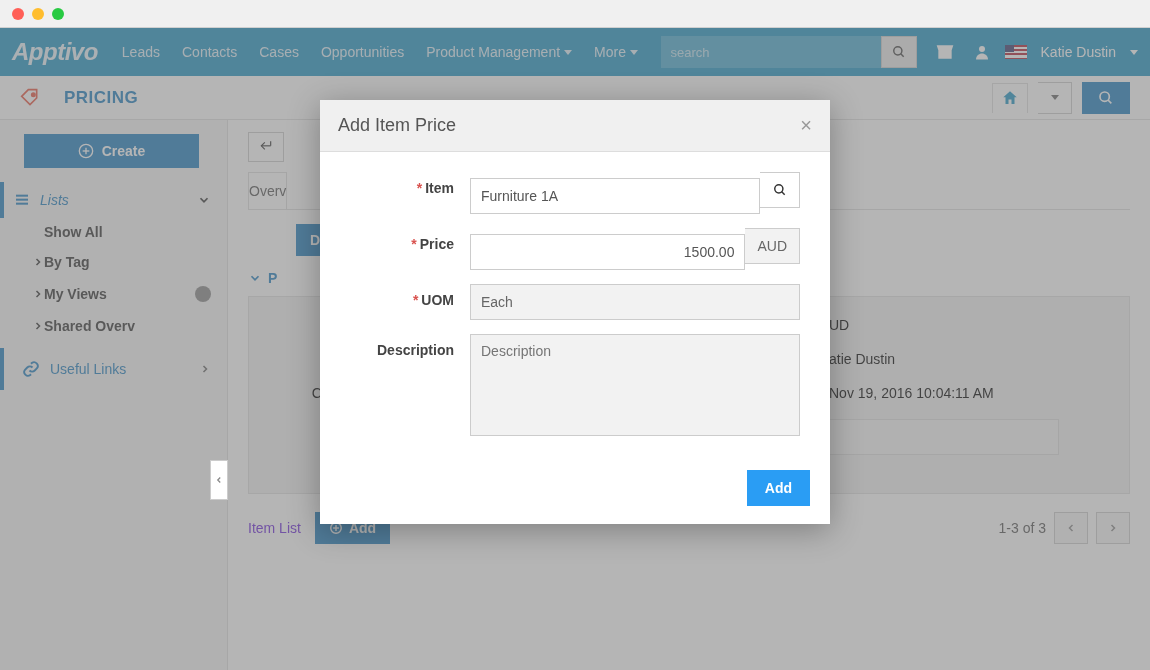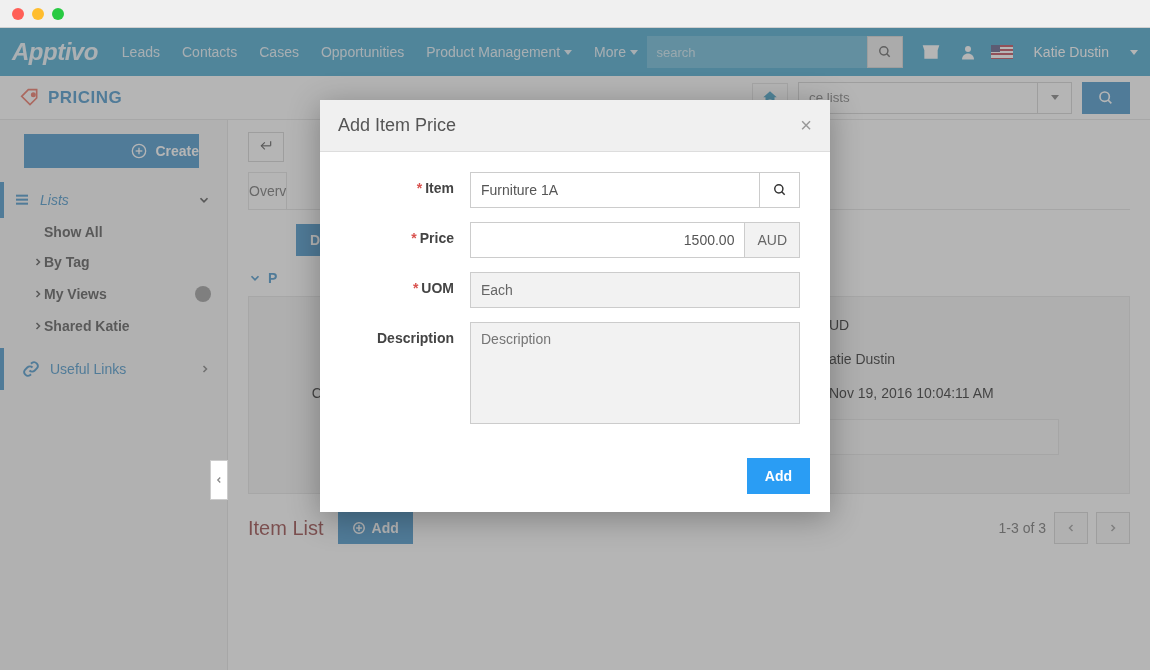--- a/index.html
+++ b/index.html
@@ -16,41 +16,41 @@
 .topnav { height: 48px; background: #1f94c4; display: flex; align-items: center; padding: 0 12px; color: #fff; }
 .logo { font-size: 24px; font-style: italic; font-weight: 600; letter-spacing: -0.5px; margin-right: 24px; color: #e8f4fa; }
 .nav-links { display: flex; gap: 22px; align-items: center; }
 .nav-link { color: #e0f0f8; font-size: 14px; cursor: pointer; display: flex; align-items: center; gap: 4px; }
 .nav-spacer { flex: 1; }
 .search-wrap { display: flex; }
 .search-input { width: 220px; height: 32px; background: #4aabd0; border: none; padding: 0 10px; color: #fff; font-size: 13px; }
 .search-input::placeholder { color: #c2e3f0; }
 .search-btn { width: 36px; height: 32px; background: #e8e8e8; border: 1px solid #ccc; display: flex; align-items: center; justify-content: center; cursor: pointer; }
 .nav-icons { display: flex; align-items: center; gap: 18px; margin-left: 18px; }
-.user-area { display: flex; align-items: center; gap: 21px; margin-left: 14px; color: #fff; cursor: pointer; justify-content: center; }
+.user-area { display: flex; align-items: center; gap: 14px; margin-left: 14px; color: #fff; cursor: pointer; justify-content: center; }
 .flag { width: 22px; height: 14px; background: linear-gradient(to bottom, #b22234 0%, #b22234 15%, #fff 15%, #fff 30%, #b22234 30%, #b22234 45%, #fff 45%, #fff 60%, #b22234 60%, #b22234 75%, #fff 75%, #fff 90%, #b22234 90%); position: relative; }
 .flag::before { content:""; position:absolute; left:0; top:0; width:9px; height:7px; background:#3c3b6e; }
 .caret { display:inline-block; width:0; height:0; border-left:4px solid transparent; border-right:4px solid transparent; border-top:5px solid currentColor; }
 
 
-.page-header { height: 44px; display: flex; align-items: center; padding: 0 20px; border-bottom: 1px solid #e0e0e0; gap: 8px; }
+.page-header { height: 44px; display: flex; align-items: center; padding: 0 20px; border-bottom: 1px solid #e0e0e0; gap: 24px; }
 .pricing-title { color: #1f7ebf; font-weight: 700; font-size: 17px; letter-spacing: 0.5px; }
 .tag-icon { width: 20px; height: 20px; }
 .page-header-right { margin-left: auto; display: flex; align-items: center; gap: 10px; }
 .home-btn { width: 36px; height: 30px; border: 1px solid #ddd; border-bottom: none; display:flex; align-items:center; justify-content:center; }
 .plist-select { display:flex; align-items:center; }
 .plist-input { width: 240px; height: 32px; border: 1px solid #ccc; padding: 0 10px; color: #666; background:#fff; }
 .plist-dd { width: 34px; height: 32px; border: 1px solid #ccc; border-left:none; display:flex; align-items:center; justify-content:center; background:#fff; color:#666; }
 .blue-search { width: 48px; height: 32px; background: #1f7ebf; color:#fff; display:flex; align-items:center; justify-content:center; cursor:pointer; }
 
 
 .body-layout { display:flex; height: calc(670px - 28px - 48px - 44px); }
 .sidebar { width: 228px; background: #f5f5f5; border-right: 1px solid #e0e0e0; padding-top: 14px; position: relative; }
 .sidebar-collapse { position:absolute; right:-1px; top:340px; width:18px; height:40px; border:1px solid #ccc; background:#fff; display:flex; align-items:center; justify-content:center; color:#888; cursor:pointer; z-index:1; }
-.create-btn { margin: 0 28px 14px 24px; height: 34px; background: #1f7ebf; color:#fff; display:flex; align-items:center; justify-content:flex-end; gap:8px; font-weight:600; cursor:pointer; }
+.create-btn { margin: 0 28px 14px 24px; height: 34px; background: #1f7ebf; color:#fff; display:flex; align-items:center; justify-content:center; gap:8px; font-weight:600; cursor:pointer; }
 .side-item { display:flex; align-items:center; gap:10px; padding: 10px 16px 10px 22px; color:#333; cursor:pointer; }
 .side-item.active { border-left: 4px solid #1f7ebf; color:#1f7ebf; padding-left:10px;font-style:italic; }
 .side-item .chev { margin-left:auto; color:#666; }
 .side-sub { padding-left: 44px; padding-top:6px; padding-bottom:6px; color:#333; font-weight:600; cursor:pointer; }
 .side-row { display:flex; align-items:center; padding:8px 16px 8px 32px; color:#333; font-weight:600; cursor:pointer; }
 .side-row svg, .side-row .circ { flex-shrink:0; }
 .circ { width:16px; height:16px; border-radius:50%; background:#888; margin-left:auto; }
 .useful { border-left:4px solid #1f7ebf; color:#1f7ebf; padding: 12px 16px 12px 18px; display:flex; align-items:center; gap:10px; cursor:pointer; margin-top:6px; }
 .useful .chev { margin-left:auto; color:#666; }
 
@@ -62,36 +62,36 @@
 .psection { margin-top: 14px; display:flex; align-items:center; gap:6px; color:#1f7ebf; font-weight:700; cursor:pointer; }
 .details-card { background:#f1f1f1; border:1px solid #e0e0e0; padding: 20px 30px; margin-top: 10px; }
 .form-row { display:flex; align-items:center; margin-bottom: 18px; }
 .form-row label { width:120px; text-align:right; padding-right:18px; color:#444; font-weight:600; }
 .form-row .ro { flex:1; height:36px; border:1px solid #ddd; background:#f7f7f7; display:flex; align-items:center; padding:0 12px; color:#555; }
 .form-row .half { width: 320px; margin-right: 40px; }
 .two-col { display:flex; gap: 40px; }
 .two-col > div { flex:1; display:flex; align-items:center; }
 
 .item-list-hdr { display:flex; align-items:center; gap:14px; margin-top: 18px; }
-.item-list-title { font-size: 20px; color:#7f1d1d; }
+.item-list-title { font-size: 14px; color:#6d28d9; }
 .add-btn2 { background:#1f7ebf; color:#fff; padding:8px 14px; display:flex; align-items:center; gap:6px; font-weight:600; cursor:pointer; }
 .pager { margin-left:auto; display:flex; align-items:center; gap:8px; color:#555; }
 .pager-btn { width:34px; height:32px; border:1px solid #ccc; background:#f7f7f7; display:flex; align-items:center; justify-content:center; cursor:pointer; color:#888; }
 
 
 .overlay { position:absolute; left:0; right:0; top:28px; bottom:0; background: rgba(120,120,120,0.55); display:flex; align-items:flex-start; justify-content:center; }
 .modal { width: 510px; background:#fff; margin-top: 72px; box-shadow: 0 6px 30px rgba(0,0,0,0.3); }
 .modal-hdr { background:#f0f0f0; border-bottom:1px solid #ddd; padding: 14px 18px; display:flex; align-items:center; }
 .modal-title { font-size: 18px; color:#555; }
 .modal-close { margin-left:auto; color:#999; font-size:20px; cursor:pointer; }
 .modal-body { padding: 20px 30px 10px 10px; }
 .mrow { display:flex; align-items:flex-start; margin-bottom: 14px; }
 .mlabel { width: 140px; text-align:right; padding-right: 16px; padding-top:8px; color:#444; font-weight:600; }
 .req { color:#d9534f; margin-right:3px; }
-.minput { flex:1; height:36px; border:1px solid #ccc; padding:0 10px; font-size:14px; color:#555; }
+.minput { flex:1; height:36px; border:1px solid #ccc; padding:0 10px; font-size:14px; color:#555;margin-top:6px; }
 .minput.right { text-align:right; }
 .mbtn-icon { width:40px; height:36px; border:1px solid #ccc; border-left:none; display:flex; align-items:center; justify-content:center; background:#fff; cursor:pointer; }
 .maddon { height:36px; border:1px solid #ccc; border-left:none; padding:0 12px; display:flex; align-items:center; background:#f2f2f2; color:#666; }
 .mro { flex:1; height:36px; border:1px solid #ccc; background:#f2f2f2; padding:0 10px; display:flex; align-items:center; color:#666; }
 .mtextarea { flex:1; height:102px; border:1px solid #ccc; background:#f2f2f2; padding:8px 10px; resize:none; font-family:inherit; font-size:14px; color:#666; }
 .modal-ftr { padding: 10px 20px 18px; display:flex; justify-content:flex-end; }
 .add-primary { background:#2a9df4; color:#fff; padding:10px 18px; font-weight:600; cursor:pointer; border:none; font-size:14px; }
 
 svg { display:block; }
 </style>
@@ -152,21 +152,20 @@
       <circle cx="16" cy="8" r="2" fill="#e85642"></circle>
     </svg>
   <span class="pricing-title">PRICING</span>
   <div class="page-header-right">
     <div class="home-btn">
       <svg width="18" height="18" viewBox="0 0 24 24" fill="#1f94c4">
           <path d="M12 3l9 8h-3v9h-4v-6h-4v6H6v-9H3z"></path>
         </svg>
     </div>
     <div class="plist-select">
-      <input class="plist-input" value="ce lists" style="">
       <div class="plist-dd">
           <span class="caret" style="border-top-color:#666"></span>
         </div>
     </div>
     <div class="blue-search">
       <svg width="16" height="16" viewBox="0 0 24 24" fill="none" stroke="#fff" stroke-width="2.5">
           <circle cx="10" cy="10" r="7"></circle>
           <line x1="20" y1="20" x2="15" y2="15"></line>
         </svg>
     </div>
@@ -207,21 +206,21 @@
       <svg width="12" height="12" viewBox="0 0 24 24" fill="none" stroke="#333" stroke-width="3">
           <polyline points="9 6 15 12 9 18"></polyline>
         </svg>
       <span>My Views</span>
       <span class="circ"></span>
     </div>
     <div class="side-row">
       <svg width="12" height="12" viewBox="0 0 24 24" fill="none" stroke="#333" stroke-width="3">
           <polyline points="9 6 15 12 9 18"></polyline>
         </svg>
-      <span>Shared Katie</span>
+      <span>Shared Overv</span>
     </div>
     <div class="useful">
       <svg width="18" height="18" viewBox="0 0 24 24" fill="none" stroke="#1f7ebf" stroke-width="2.5">
           <path d="M10 14a5 5 0 007 0l3-3a5 5 0 00-7-7l-1 1"></path>
           <path d="M14 10a5 5 0 00-7 0l-3 3a5 5 0 007 7l1-1"></path>
         </svg>
       <span>Useful Links</span>
       <span class="chev">
           <svg width="12" height="12" viewBox="0 0 24 24" fill="none" stroke="#666" stroke-width="3">
             <polyline points="9 6 15 12 9 18"></polyline>

